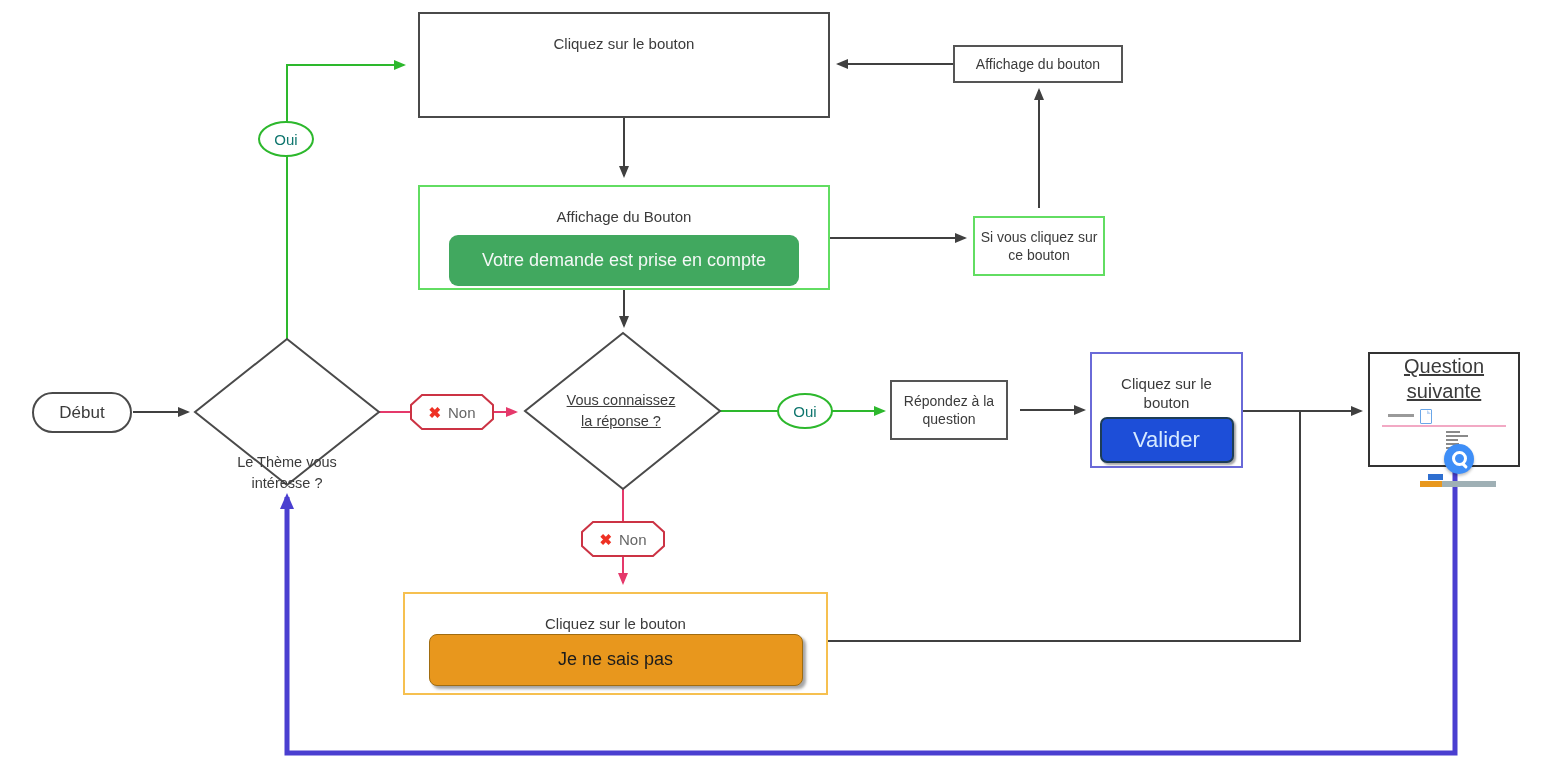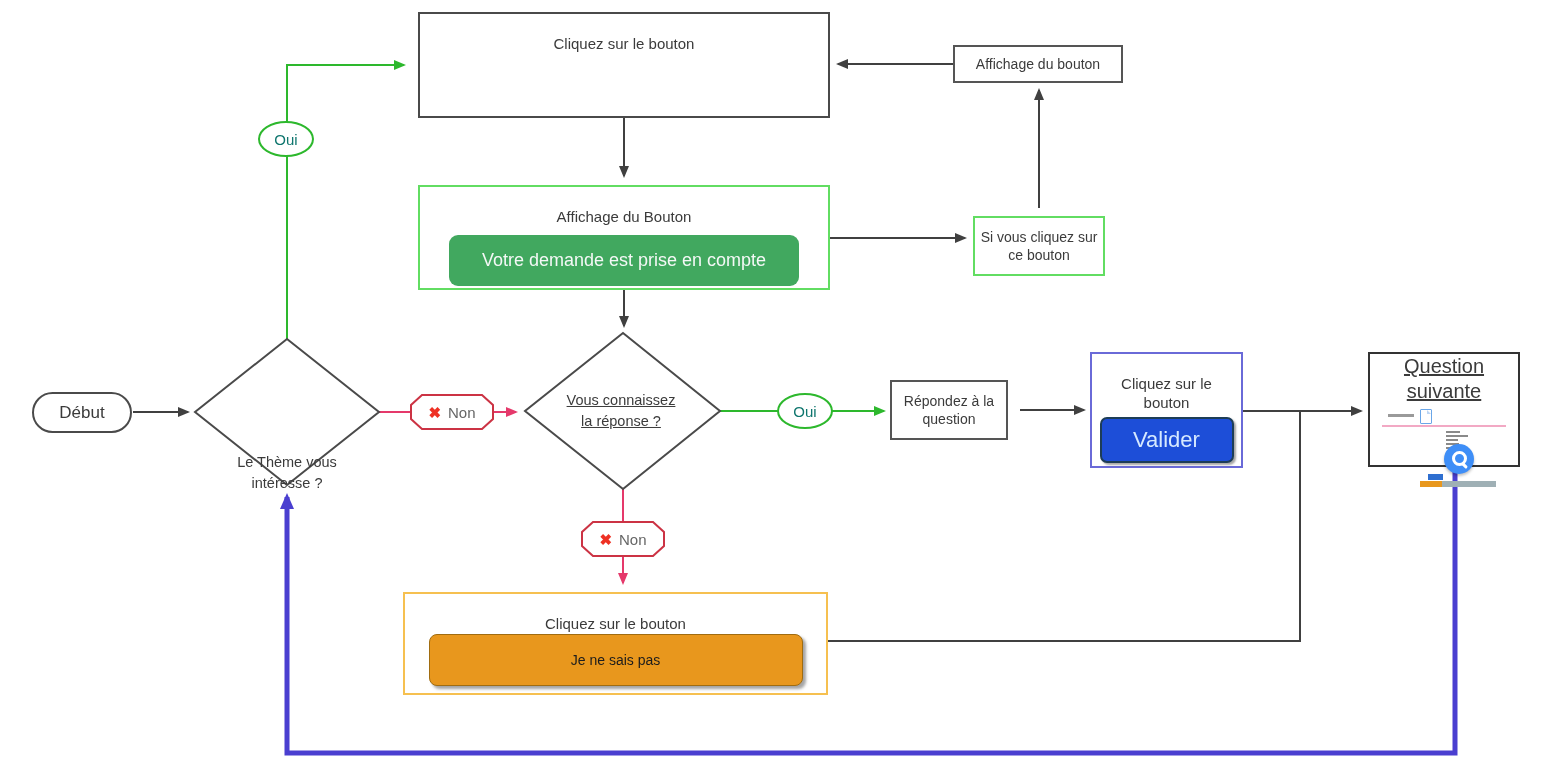--- a/index.html
+++ b/index.html
@@ -14,21 +14,21 @@
   .frame.blue-border{border-color:#6a6ad8;}
   .frame.orange-border{border-color:#f6c050;}
   .frame.dark-thin{border-color:#555;}
 
   .btn-big{width:350px;height:51px;border-radius:9px;display:flex;align-items:center;
            justify-content:center;font-size:18px;color:#f4f8f6;margin-top:8px;}
   .btn-gray{background:#9baaa9;}
   .btn-green{background:#41a85f;}
   .btn-orange{width:372px;height:50px;border-radius:8px;background:#e8971d;color:#1c1c1c;
               border:1px solid #a06c10;box-shadow:3px 3px 3px rgba(90,90,90,.55);
-              display:flex;align-items:center;justify-content:center;font-size:14px;margin-top:0;}
+              display:flex;align-items:center;justify-content:center;font-size:18px;margin-top:0;}
   .btn-valider{width:130px;height:42px;border-radius:7px;background:#1d4ed8;color:#d6e9ff;
                border:2px solid #1d3d57;box-shadow:2px 2px 2px rgba(80,80,80,.5);
                display:flex;align-items:center;justify-content:center;font-size:22px;margin-top:4px;}
 
   .plain-label{display:flex;align-items:center;justify-content:center;text-align:center;
                font-size:14px;line-height:1.3;padding:2px;}
 
   .pill{position:absolute;left:32px;top:392px;width:100px;height:41px;background:#fff;
         border:2px solid #4a4a4a;border-radius:21px;display:flex;align-items:center;
         justify-content:center;font-size:17px;box-sizing:border-box;}

